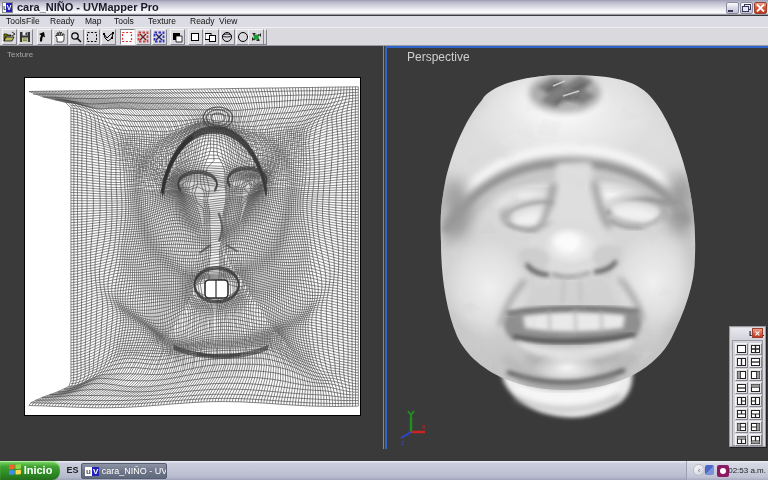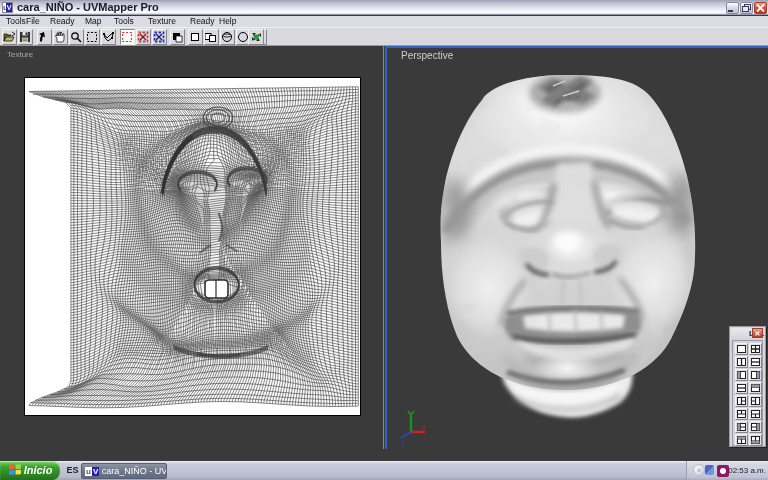--- a/index.html
+++ b/index.html
@@ -17,26 +17,26 @@
 #menubar{position:absolute;left:0;top:16px;width:768px;height:11px;background:#dcdce4;font-size:8.5px;color:#111}
 #menubar span{position:absolute;top:0px}
 #toolbar{position:absolute;left:0;top:27px;width:768px;height:19px;background:#d9d9de;border-top:1px solid #f0f0f2;border-bottom:1px solid #9a9aa5}
 .tbtn{position:absolute;top:1px;width:15px;height:16px;border:1px solid;padding:1px 0 0 0;text-align:center}
 #client{position:absolute;left:0;top:46px;width:768px;height:403px;background:#3a3a3a}
 #texlabel{position:absolute;left:7px;top:4px;font-size:8px;color:#a8a8a8}
 #sep{position:absolute;left:383px;top:0;width:1px;height:403px;background:#8a8a8a}
 #canvasbox{position:absolute;left:24px;top:31px;width:337px;height:339px;background:#000}
 #canvas{position:absolute;left:1px;top:1px;width:335px;height:337px;background:#fff}
 #persp{position:absolute;left:385px;top:0px;width:383px;height:403px;border:2px solid #2e64c8;background:#3a3a3a}
-#persplabel{position:absolute;left:14px;top:2px;font-size:10px;color:#cfcfcf;z-index:5}
+#persplabel{position:absolute;left:20px;top:2px;font-size:12px;color:#cfcfcf;z-index:5}
 #status{position:absolute;left:0;top:449px;width:768px;height:12px;background:#d8d8d8;font-size:8px;color:#111}
 #status .r{position:absolute;left:3px;top:1px}
 .spane{position:absolute;top:1px;width:15px;height:10px;background:#e8e8e8;border:1px solid #c0c0c0}
 #taskbar{position:absolute;left:0;top:461px;width:768px;height:19px;background:linear-gradient(to bottom,#eef0f5 0%,#c9ccdb 14%,#c2c5d6 50%,#b6bacd 85%,#9fa3bb 100%)}
-#startbtn{position:absolute;left:0;top:0;width:60px;height:19px;border-radius:0 8px 8px 0;background:linear-gradient(to bottom,#7ede66 0%,#3f9f31 30%,#2e8f24 60%,#256f1d 100%);color:#fff;font-weight:bold;font-style:italic;font-size:11px;text-align:center;line-height:18px;box-shadow:inset 0 1px 1px #b5f0a5}
+#startbtn{position:absolute;left:0;top:0;width:60px;height:19px;border-radius:0 8px 8px 0;background:linear-gradient(to bottom,#7ede66 0%,#3f9f31 30%,#2e8f24 60%,#256f1d 100%);color:#fff;font-weight:bold;font-size:11px;text-align:center;line-height:18px;box-shadow:inset 0 1px 1px #b5f0a5}
 .task{position:absolute;top:2px;height:16px;border-radius:2px;font-size:9px;color:#111;line-height:15px;overflow:hidden;white-space:nowrap}
 #es{left:64px;width:17px;background:transparent;border:none;text-align:center;color:#222;font-weight:bold}
 #task1{left:81px;width:86px;background:linear-gradient(to bottom,#8d94a4,#6f7689 50%,#626b7e);color:#fff;border:1px solid #565f72;padding-left:3px}
 #task2{left:177px;width:96px;background:linear-gradient(to bottom,#f6f7fa,#dcdfe9 50%,#ccd0de);border:1px solid #b7bac9;color:#222;padding-left:4px}
 #tray{position:absolute;right:0;top:0;width:82px;height:19px;background:linear-gradient(to bottom,#f0f1f6 0%,#d5d8e4 14%,#ccd0de 50%,#bfc3d4 85%,#a8acc0 100%);border-left:1px solid #9ca0b5}
 #clock{position:absolute;right:2px;top:5px;font-size:8px;color:#222}
 #lopal{position:absolute;left:729px;top:326px;width:37px;height:121px;background:#d8d8dc;border:1px solid #9a9aa5;box-shadow:1px 1px 0 #222}
 #lotitle{position:absolute;left:1px;top:1px;width:32px;height:22px;background:linear-gradient(to bottom,#e8e8ee,#c0c0cc);font-size:8px;font-weight:bold;color:#222;padding-left:18px;line-height:11px}
 #loclose{position:absolute;right:0px;top:0px;width:11px;height:10px;background:linear-gradient(to bottom,#f0a088,#c2361c);color:#fff;font-size:7px;text-align:center;line-height:10px;border:1px solid #9a4030}
 #lobody{position:absolute;left:2px;top:13px;width:31px;height:106px;border:1px solid #9a9aa5;background:#d4d4d8}
@@ -67,21 +67,21 @@
       </div>
   </div>
   <div id="menubar">
     <span style="left:6px">Tools</span>
       <span style="left:26px">File</span>
       <span style="left:50px">Ready</span>
     <span style="left:85px">Map</span>
       <span style="left:114px">Tools</span>
       <span style="left:148px">Texture</span>
     <span style="left:190px">Ready</span>
-      <span style="left:219px">Help</span>
+      <span style="left:219px">View</span>
   </div>
   <div id="toolbar">
       <div class="tbtn" style="left:2px;width:15px;background:#d9d9de;border-color:#f4f4f6 #85858f #85858f #f4f4f6">
         <svg width="13" height="12" viewBox="0 0 13 12">
           <path d="M1,10 L1,3 L4,3 L5,4 L8,4 L8,5 L3,5 L1,10 Z" fill="#808000" stroke="#000" stroke-width="0.7"></path>
           <path d="M3,6 L11,6 L9,10 L1,10 Z" fill="#b8b860" stroke="#000" stroke-width="0.7"></path>
           <path d="M9,1 L12,3 L9,5" fill="none" stroke="#000" stroke-width="0.8"></path>
         </svg>
       </div>
       <div class="tbtn" style="left:18px;width:15px;background:#d9d9de;border-color:#f4f4f6 #85858f #85858f #f4f4f6">

